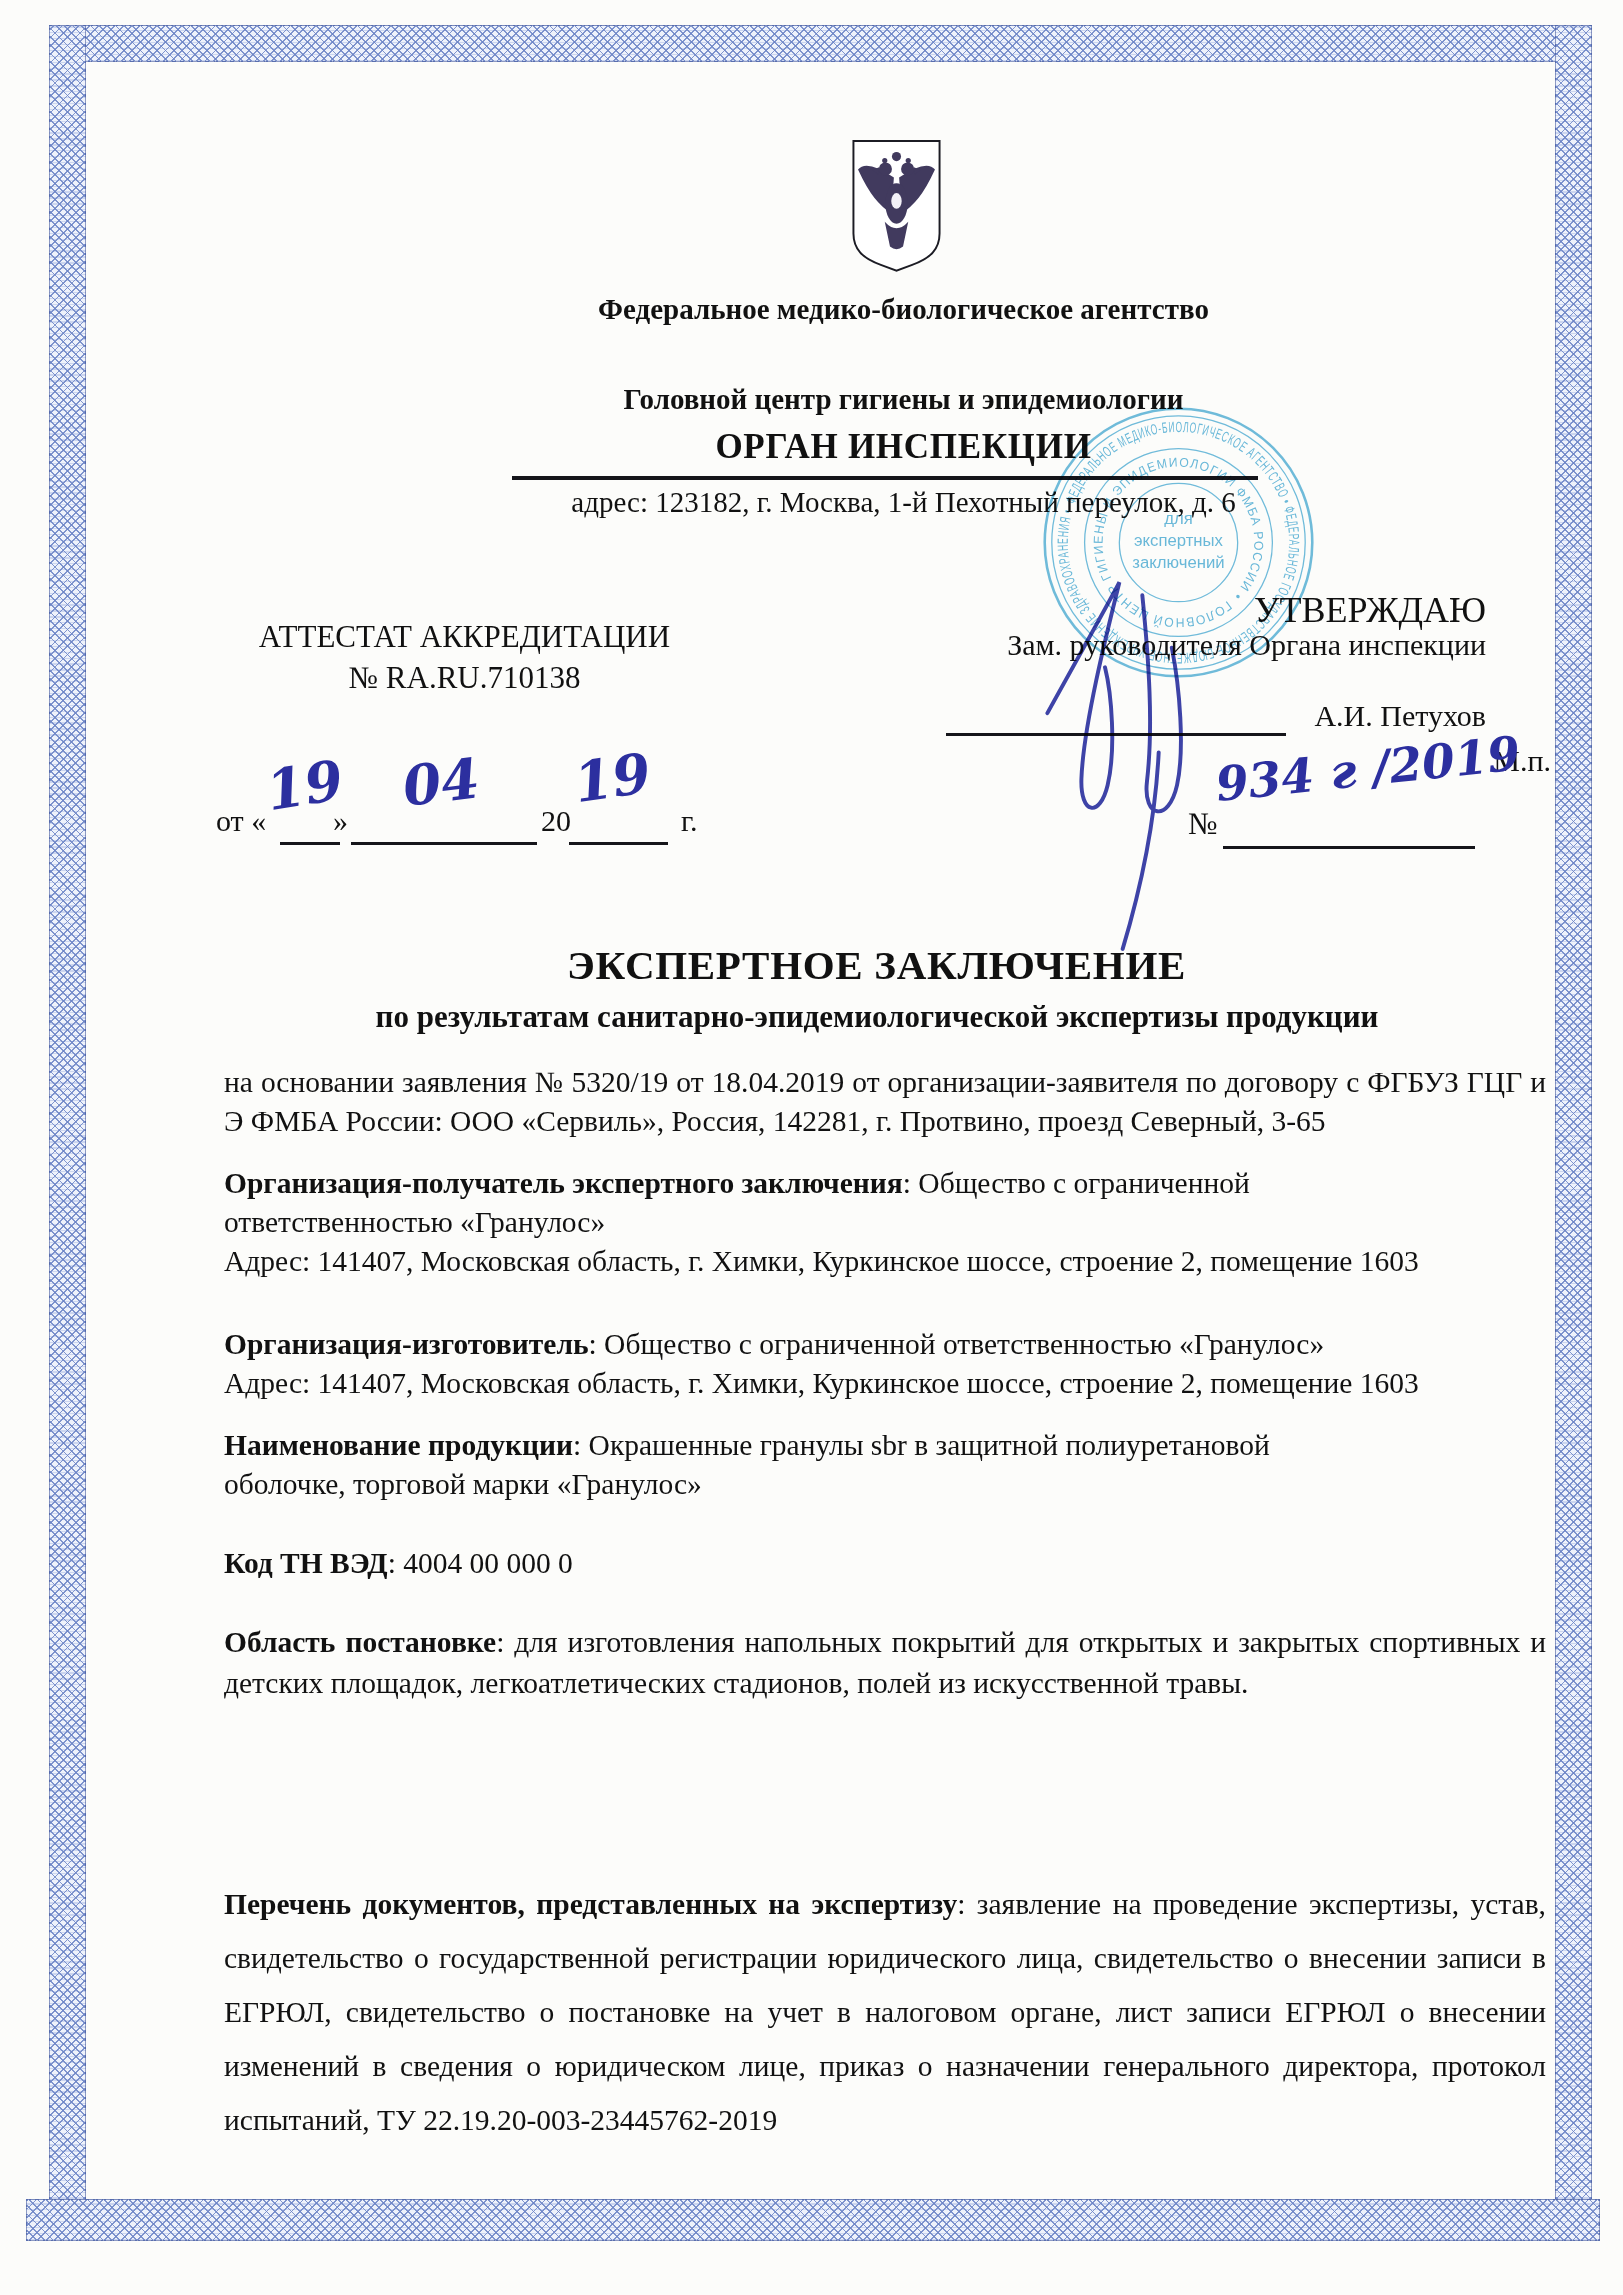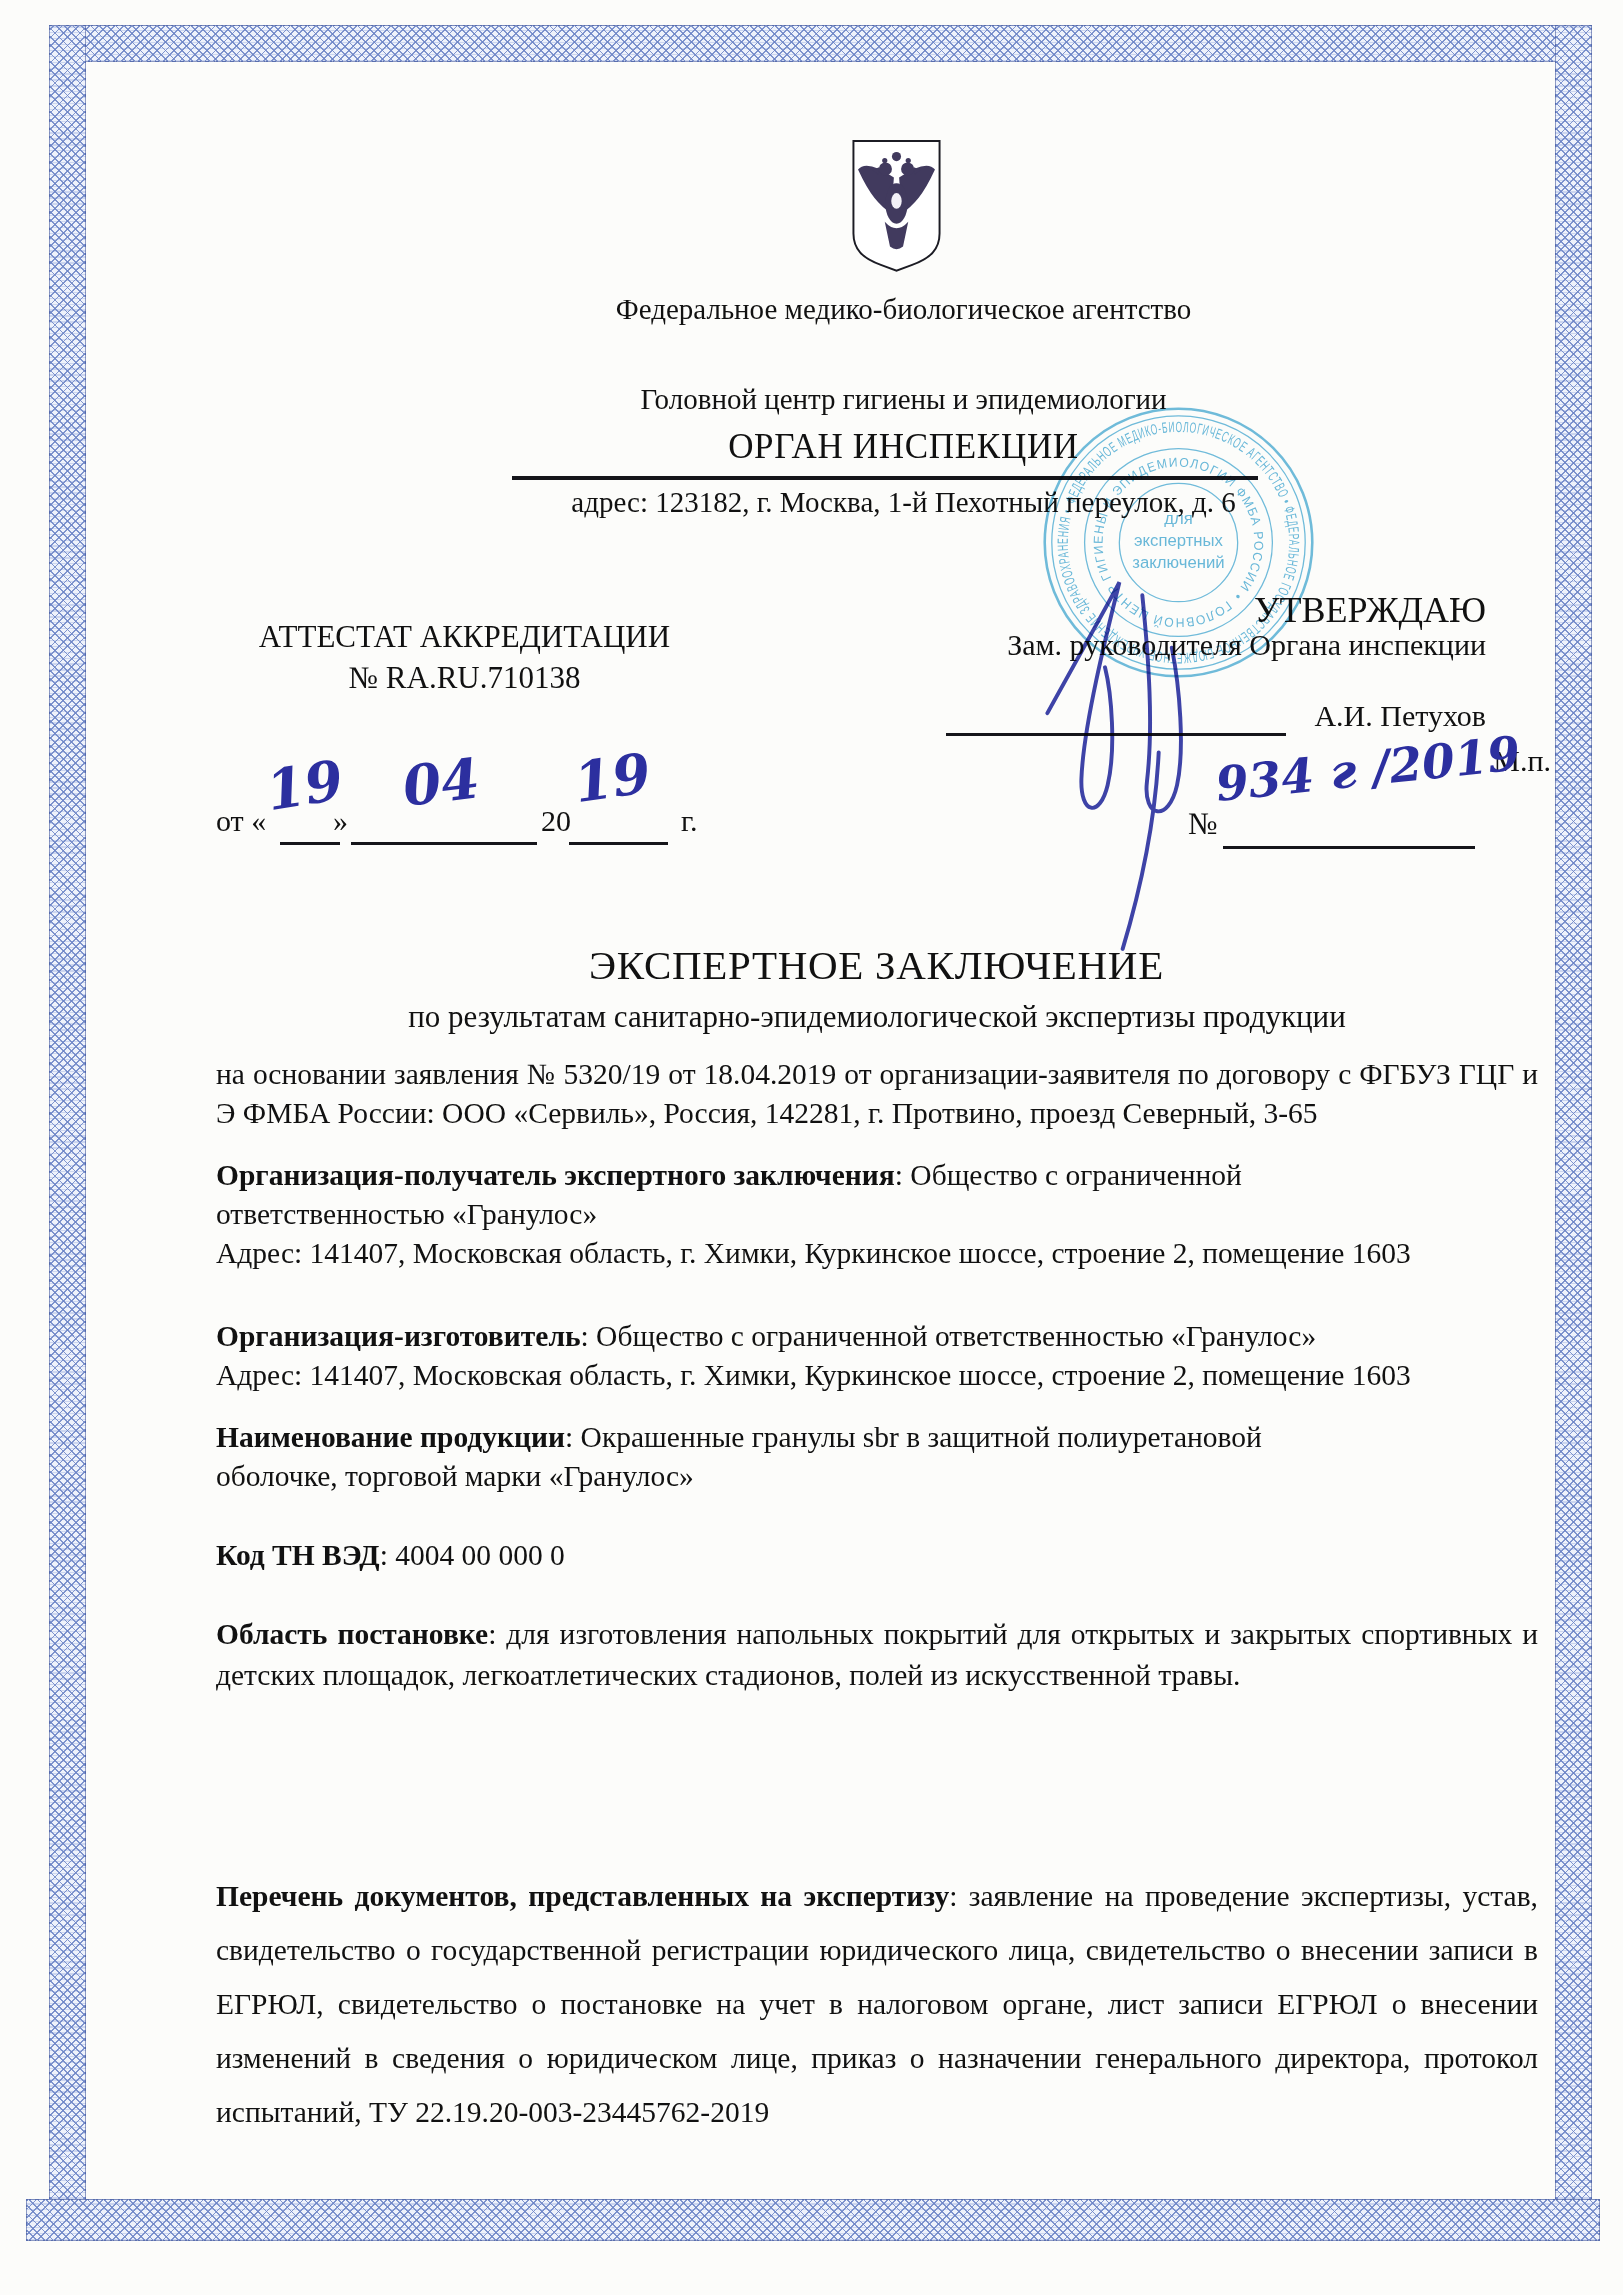--- a/index.html
+++ b/index.html
@@ -7,29 +7,29 @@
         font-family:"Liberation Serif","DejaVu Serif",serif;color:#111;}
   .frame{position:absolute;background-color:#eef2fb;
     background-image:
       repeating-linear-gradient(45deg, rgba(108,132,198,.85) 0 1.3px, transparent 1.3px 5.9px),
       repeating-linear-gradient(-45deg, rgba(108,132,198,.85) 0 1.3px, transparent 1.3px 5.9px),
       repeating-linear-gradient(0deg, rgba(150,170,220,.40) 0 1.3px, transparent 1.3px 5.9px);
     border:0.7px solid rgba(60,80,150,.55);box-sizing:border-box;}
   .abs{position:absolute;}
   .ctr{text-align:center;}
   .rt{text-align:right;}
-  .b{font-weight:normal;}
+  .b{font-weight:bold;}
   .hline{background:#15151a;}
   .body-t{font-size:29.5px;line-height:39px;}
   .just{text-align:justify;}
   .ink{position:absolute;color:#2c2f9f;font-family:"DejaVu Serif",serif;font-style:italic;
        font-weight:600;white-space:nowrap;transform-origin:left bottom;}
   .stamp-svg{position:absolute;mix-blend-mode:multiply;opacity:.88;}
   .sig-svg{position:absolute;mix-blend-mode:multiply;}
-  p{margin:0;}
+  p{margin:8px;}
 </style>
 </head>
 <body>
 
 <div class="page">
 
   <div class="frame" style="left:49px;top:25px;width:1543px;height:37px;"></div>
   <div class="frame" style="left:49px;top:25px;width:37px;height:2216px;"></div>
   <div class="frame" style="left:1555px;top:25px;width:37px;height:2216px;"></div>
   <div class="frame" style="left:26px;top:2199px;width:1574px;height:42px;"></div>

